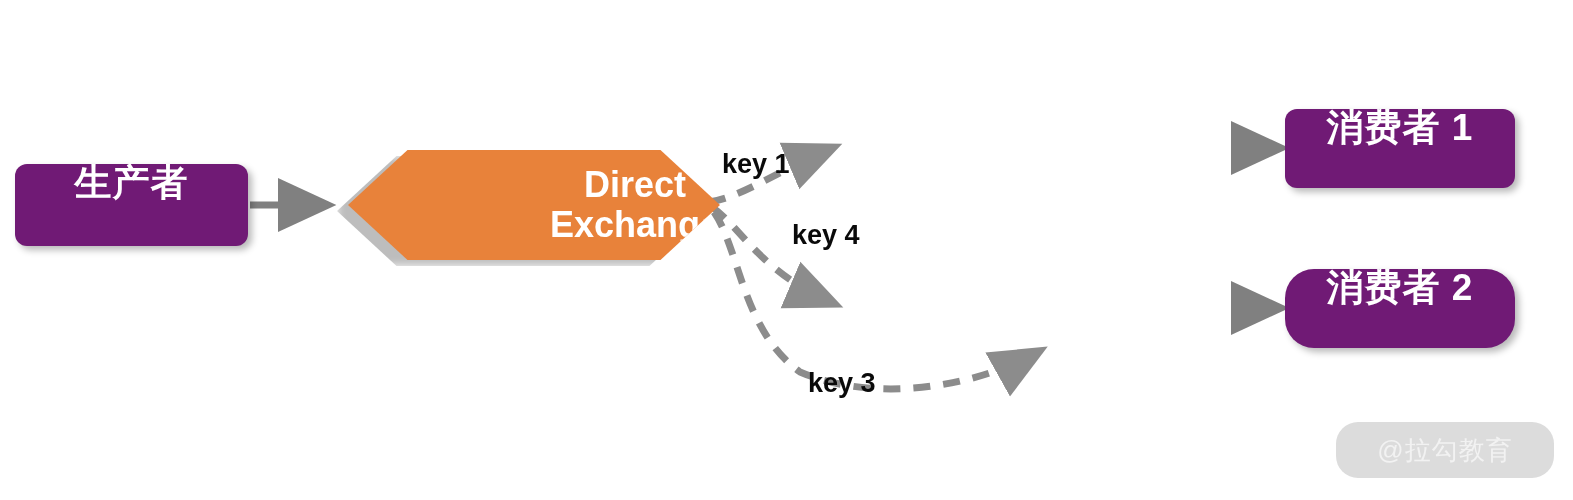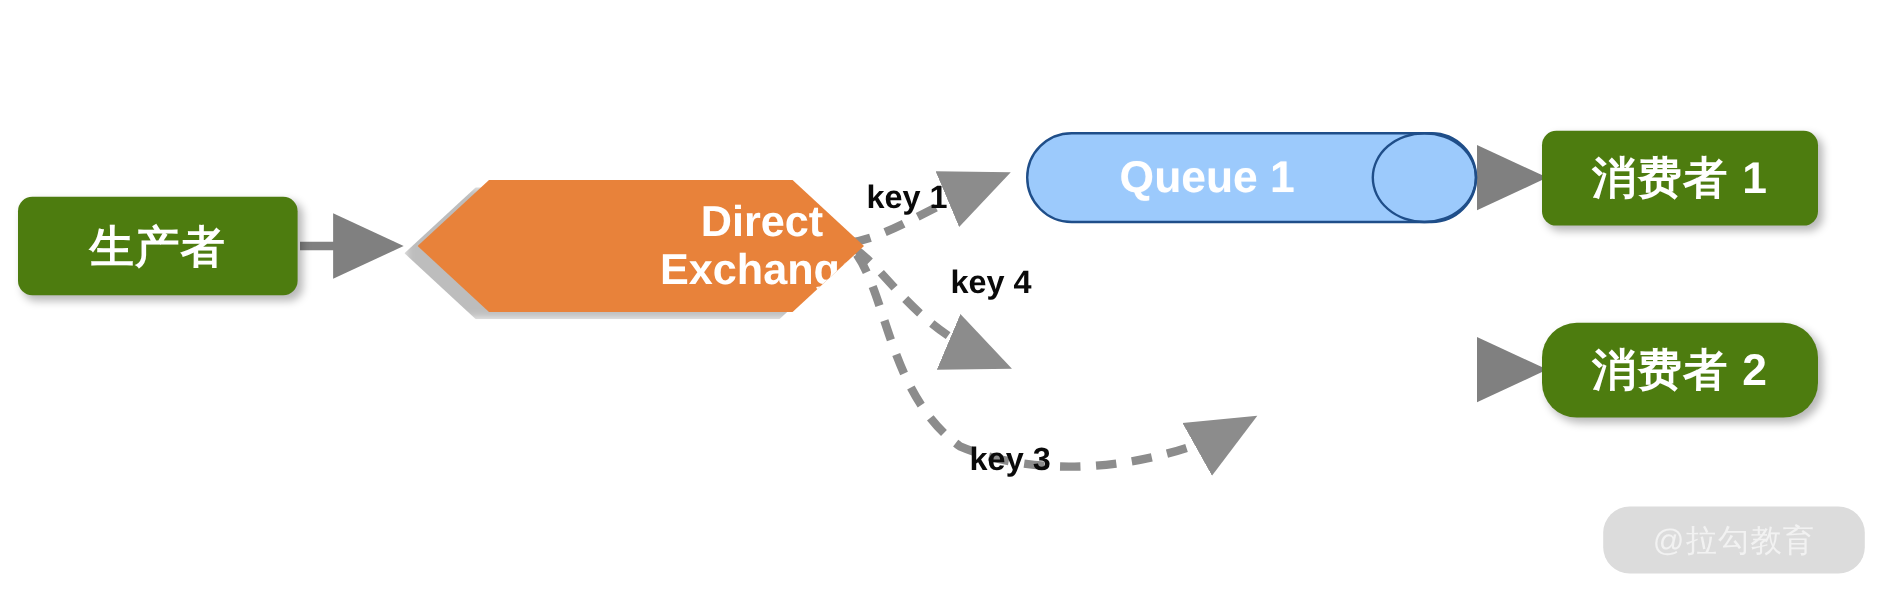--- a/index.html
+++ b/index.html
@@ -21,25 +21,25 @@
     position: absolute;
     left: 0;
     top: 0;
     width: 1573px;
     height: 500px;
   }
 
   
   .gbox {
     position: absolute;
-    background: #4d7c0f;
+    background: #701a75;
     border-radius: 12px;
     box-shadow: 4px 4px 7px rgba(0,0,0,0.28);
     display: flex;
-    align-items: center;
+    align-items: flex-start;
     justify-content: center;
     box-sizing: border-box;
   }
   .gbox .label {
     color: #ffffff;
     font-weight: bold;
     font-size: 37px;
     letter-spacing: 1px;
     white-space: nowrap;
     line-height: 1;
@@ -184,25 +184,20 @@
   </div>
 
   <div class="hexwrap" style="left:332px; top:150px; width:372px; height:110px;">
     <div class="hexshadow"></div>
     <div class="hex">
       <span class="label">Direct
 Exchange</span>
     </div>
   </div>
 
-  <div class="queue" style="left:855px; top:110px; width:376px; height:76px;">
-    <div class="body"></div>
-    <div class="cap"></div>
-    <div class="label">Queue 1</div>
-  </div>
 
 
   <div class="gbox" style="left:1285px; top:109px; width:230px; height:79px;">
     <span class="label">消费者 1</span>
   </div>
 
   <div class="gbox" style="left:1285px; top:269px; width:230px; height:79px;border-radius:29px;">
     <span class="label">消费者 2</span>
   </div>
 

